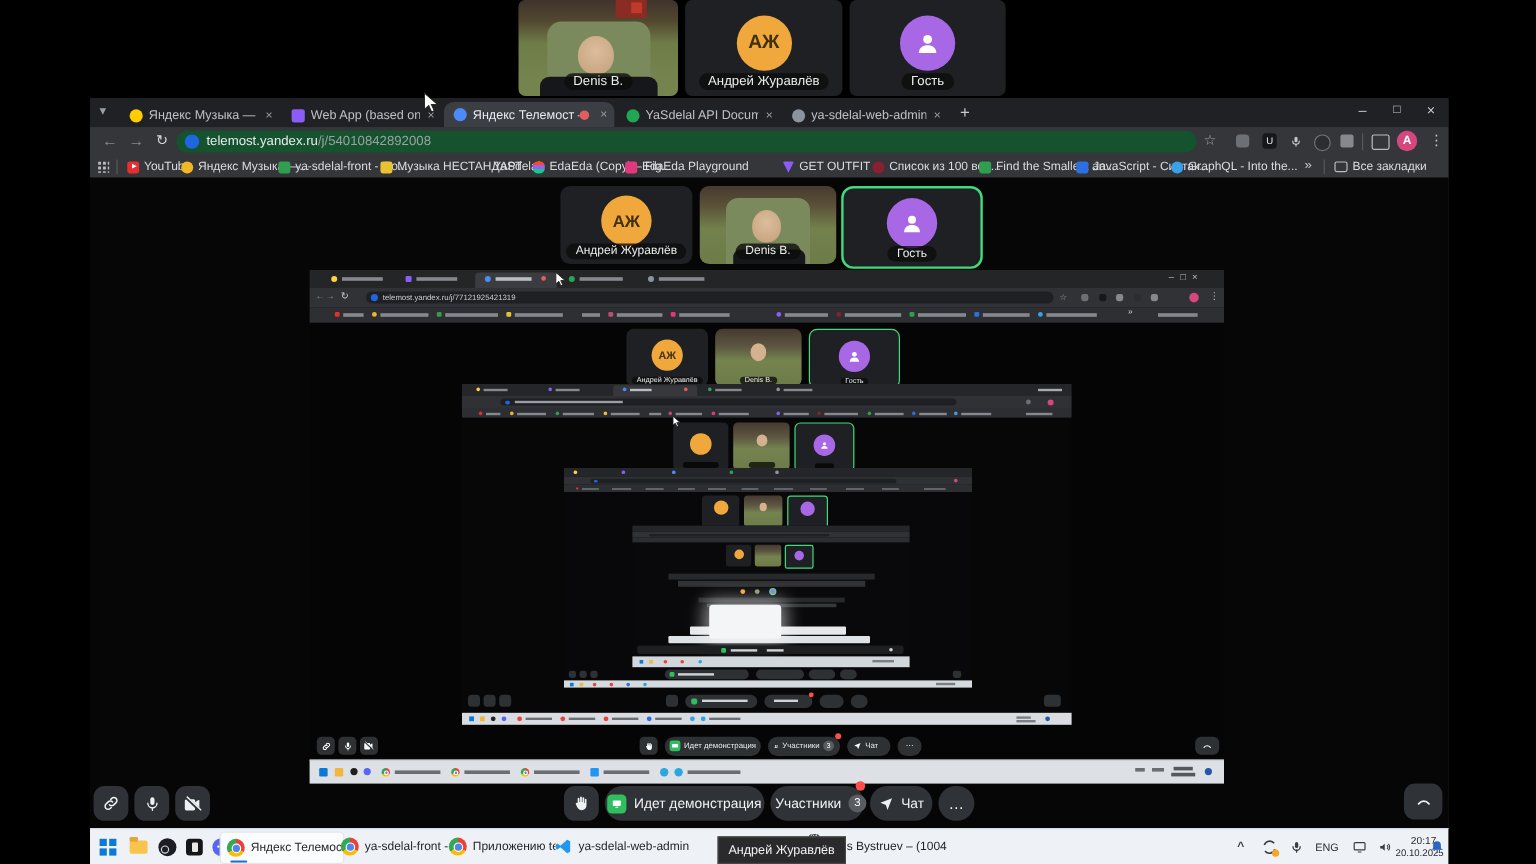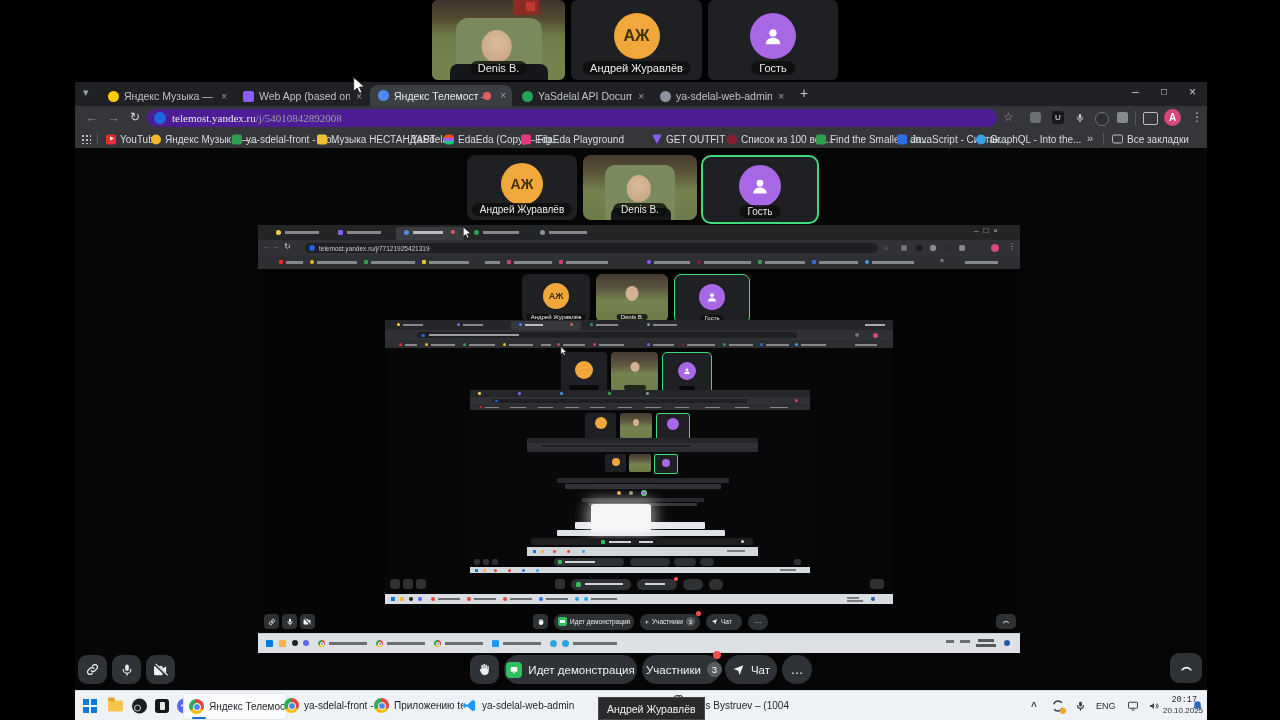--- a/index.html
+++ b/index.html
@@ -101,21 +101,21 @@
       <div class="a" style="left:725px;top:3px;color:#c5c9cd;font-size:14px;">+</div>
       <div class="a" style="left:1057px;top:3px;color:#c5c9cd;font-size:12px;">–</div>
       <div class="a" style="left:1086px;top:4px;color:#c5c9cd;font-size:10px;">□</div>
       <div class="a" style="left:1114px;top:3px;color:#c5c9cd;font-size:12px;">×</div>
     </div>
 
     <div class="a" style="left:0;top:24px;width:1132px;height:24px;background:#35363a;">
       <div class="a" style="left:10px;top:4px;color:#87898c;font-size:13px;">←</div>
       <div class="a" style="left:32px;top:4px;color:#87898c;font-size:13px;">→</div>
       <div class="a" style="left:55px;top:4px;color:#d6d9dc;font-size:12px;">↻</div>
-      <div class="a f" style="left:72px;top:3px;width:850px;height:18px;background:#4c1d95;border-radius:9px;font-family:Liberation Serif, serif;">
+      <div class="a f" style="left:72px;top:3px;width:850px;height:18px;background:#14532d;border-radius:9px;">
         <span style="width:12px;height:12px;border-radius:50%;background:#1e66e0;margin:0 6px 0 7px;flex:none;"></span>
         <span style="font-size:11px;color:#e8eaed;">telemost.yandex.ru</span>
           <span style="font-size:11px;color:#9aa0a6;">/j/54010842892008</span>
       </div>
       <div class="a" style="left:928px;top:4px;color:#9aa0a6;font-size:12px;">☆</div>
       <div class="a" style="left:955px;top:6px;width:11px;height:11px;background:#6c6f73;border-radius:3px;"></div>
       <div class="a" style="left:977px;top:5px;width:12px;height:13px;background:#17181b;border-radius:3px;color:#eee;font-size:8px;text-align:center;line-height:13px;">U</div>
       <div class="a trayic" style="left:999px;width:12px;height:24px;">
         <svg width="10" height="12" viewBox="0 0 24 24" fill="none" stroke="#c3c6ca" stroke-width="2.4" stroke-linecap="round">
             <rect x="9" y="2.5" width="6" height="11" rx="3" fill="#c3c6ca" stroke="none"></rect>
@@ -742,21 +742,21 @@
           <path d="M9 20h6"></path>
         </svg>
     </div>
     <div class="a trayic" style="left:1073px;">
       <svg width="13" height="13" viewBox="0 0 24 24">
           <path d="M4 10v4h3l4 3.5v-11L7 10z" fill="#3a3d41"></path>
           <path d="M14.5 9a4 4 0 010 6M16.5 7a7 7 0 010 10" stroke="#3a3d41" fill="none" stroke-width="1.6"></path>
         </svg>
     </div>
     <div class="a" style="left:1088px;top:3px;width:34px;text-align:right;color:#2b2d30;">
-      <div style="font-size:8.5px;line-height:12px;font-family:Liberation Mono, monospace;">20:17</div>
+      <div style="font-size:8.5px;line-height:12px;">20:17</div>
       <div style="font-size:8px;line-height:10px;">20.10.2025</div>
     </div>
     <div class="a trayic" style="left:1116px;">
       <svg width="13" height="13" viewBox="0 0 24 24" fill="#2b66c4">
           <path d="M12 3a6 6 0 00-6 6v4l-1.7 3h15.4L18 13V9a6 6 0 00-6-6z"></path>
           <path d="M10 19a2 2 0 004 0z"></path>
         </svg>
     </div>
   </div>
 

